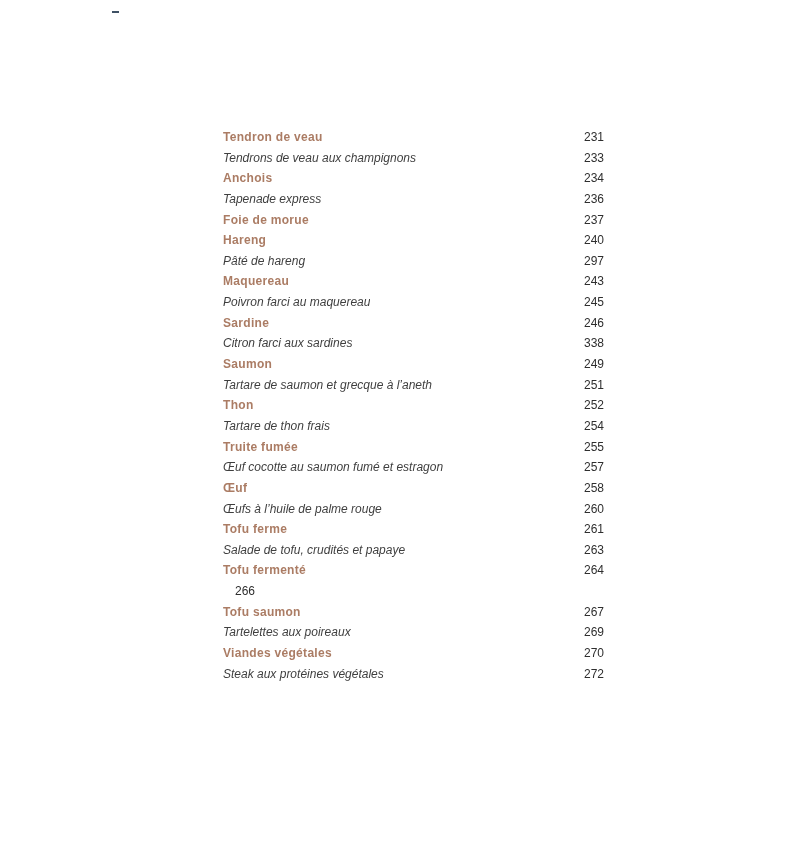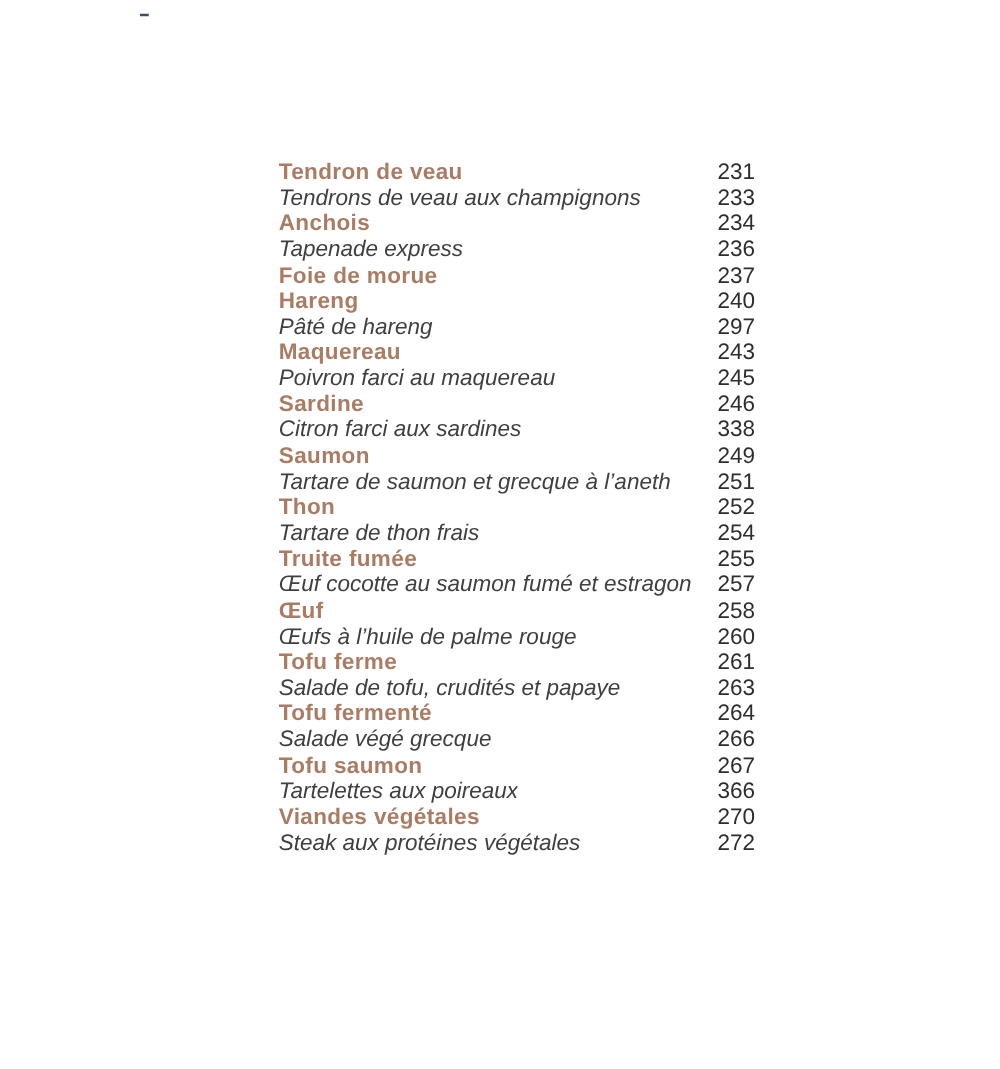--- a/index.html
+++ b/index.html
@@ -28,21 +28,21 @@
     left: 223px;
     top: 127px;
     width: 381px;
   }
   .toc-row {
     display: flex;
     justify-content: space-between;
     align-items: baseline;
     height: 20.65px;
     line-height: 20.65px;
-    font-size: 18px;
+    font-size: 12px;
     white-space: nowrap;
   }
   .toc-label {
     overflow: hidden;
     text-overflow: clip;
   }
   .toc-row.section .toc-label {
     font-weight: 700;
     letter-spacing: 0.3px;
     color: var(--heading-color, #ab7c64);
@@ -146,30 +146,29 @@
       </div>
       <div class="toc-row recipe">
         <span class="toc-label">Salade de tofu, crudités et papaye</span>
         <span class="toc-page">263</span>
       </div>
       <div class="toc-row section">
         <span class="toc-label">Tofu fermenté</span>
         <span class="toc-page">264</span>
       </div>
       <div class="toc-row recipe">
-        <span class="toc-label">Salade végé grecque</span>
         <span class="toc-page">266</span>
       </div>
       <div class="toc-row section">
         <span class="toc-label">Tofu saumon</span>
         <span class="toc-page">267</span>
       </div>
       <div class="toc-row recipe">
         <span class="toc-label">Tartelettes aux poireaux</span>
-        <span class="toc-page">366</span>
+        <span class="toc-page">269</span>
       </div>
       <div class="toc-row section">
         <span class="toc-label">Viandes végétales</span>
         <span class="toc-page">270</span>
       </div>
       <div class="toc-row recipe">
         <span class="toc-label">Steak aux protéines végétales</span>
         <span class="toc-page">272</span>
       </div>
     </div>

